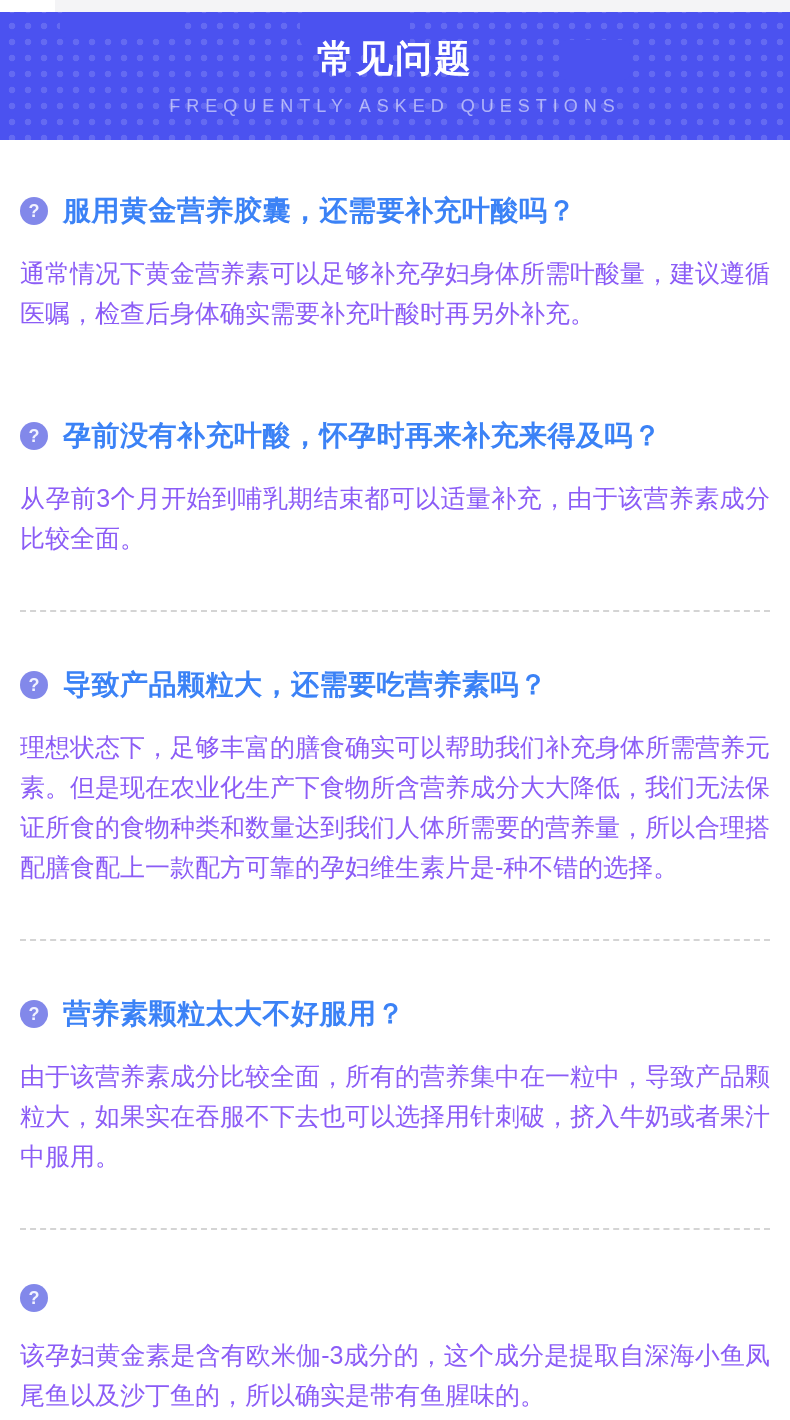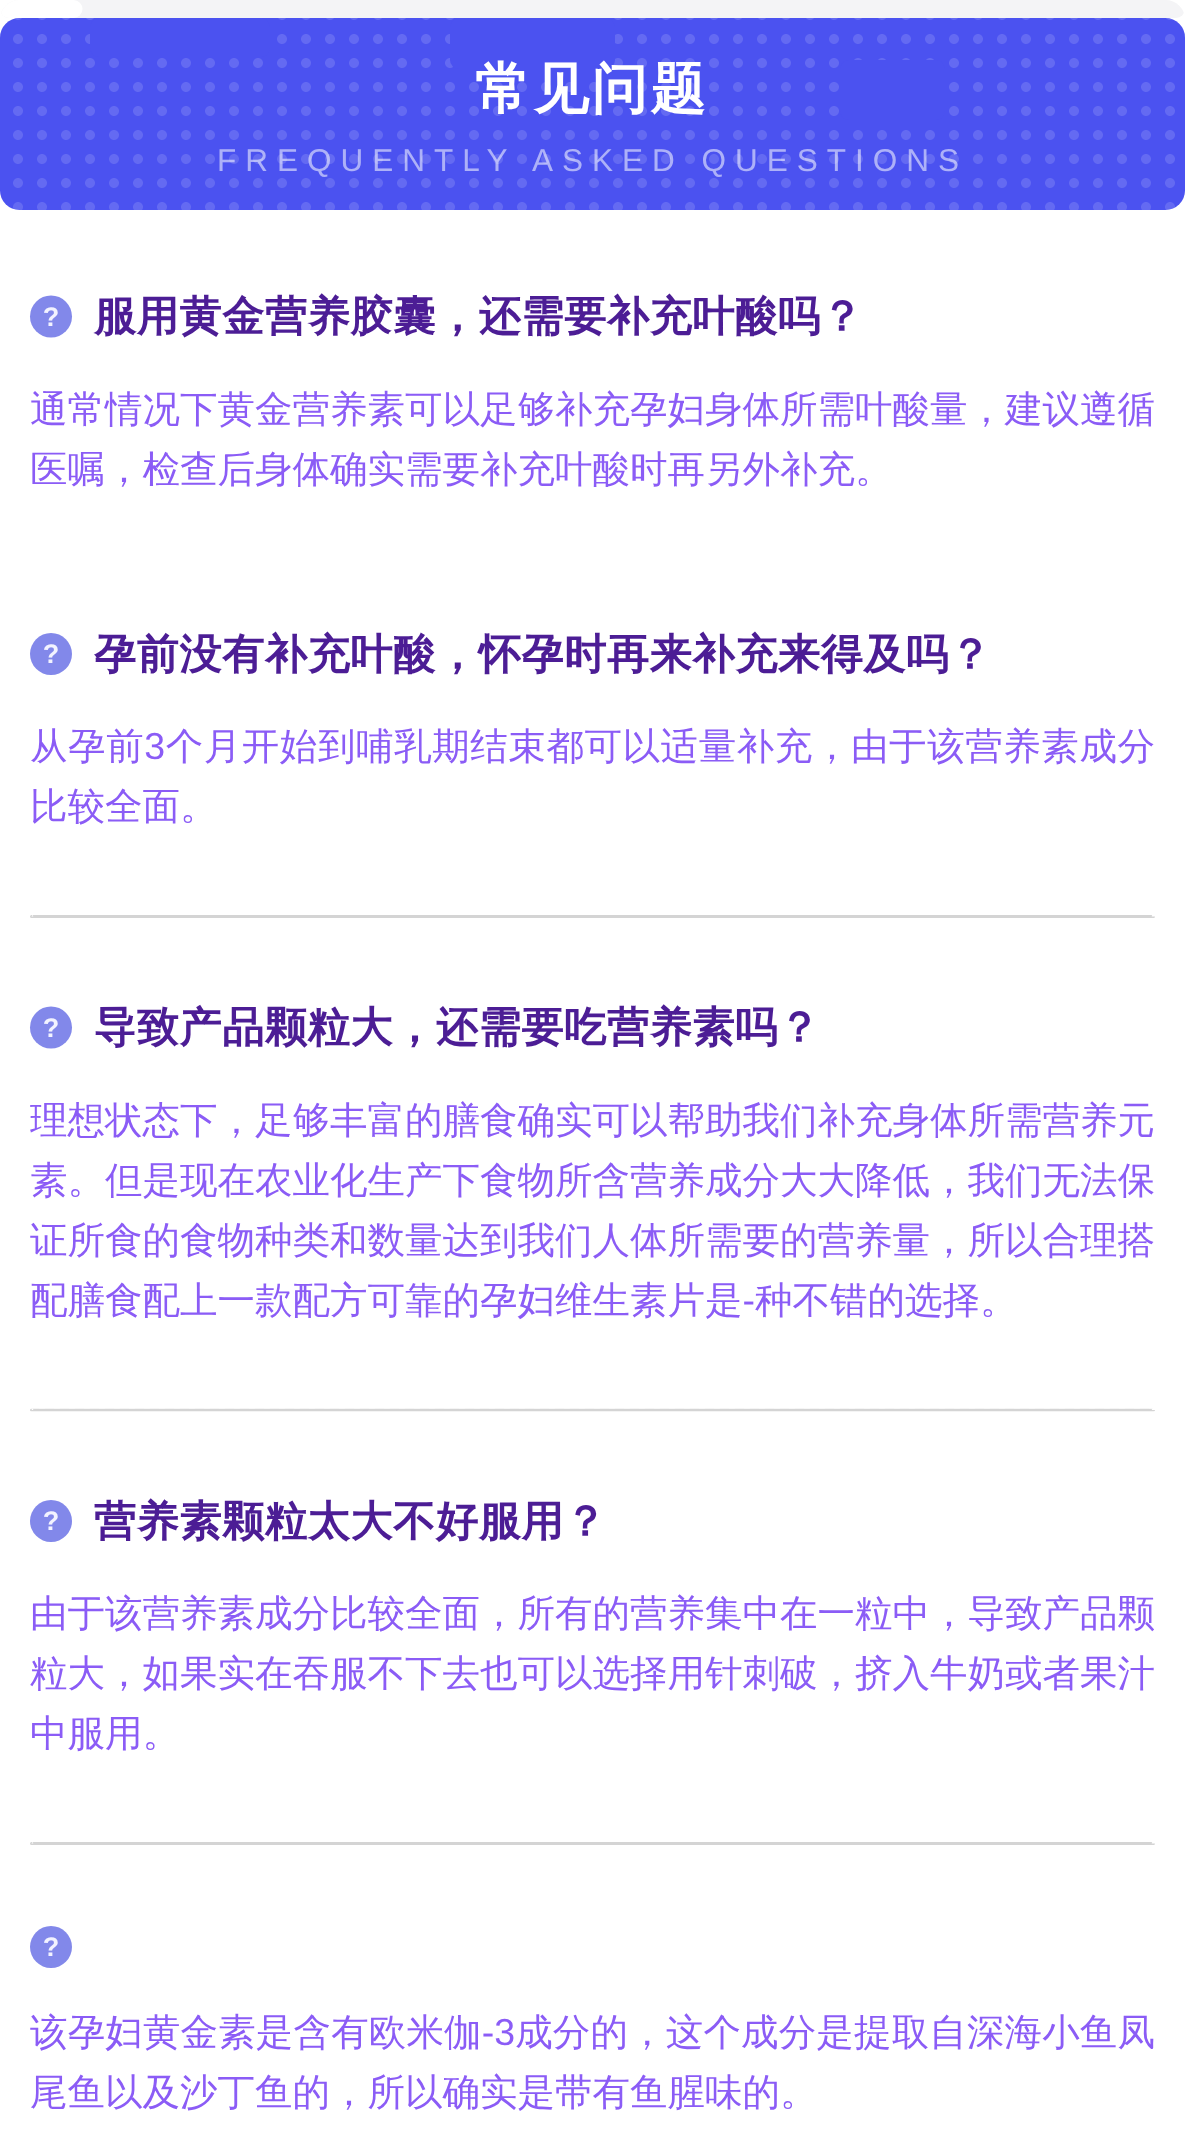--- a/index.html
+++ b/index.html
@@ -1,15 +1,15 @@
 <!DOCTYPE html>
 <html><head>
 <meta charset="utf-8">
 <style>
-  * { margin: 0; padding: 0; box-sizing: border-box; border-radius: 13px; }
+  * { margin: 0; padding: 0; box-sizing: border-box; }
   html, body { width: 790px; }
   body {
     width: 790px;
     height: 1420px;
     background: #ffffff;
     font-family: "Liberation Sans", "DejaVu Sans", sans-serif;
     overflow: hidden;
   }
 
   
@@ -49,21 +49,21 @@
     position: relative;
     margin-top: 22px;
     font-size: 37px;
     font-weight: bold;
     color: #ffffff;
     letter-spacing: 2px;
   }
   .banner-subtitle {
     position: relative;
     margin-top: 12px;
-    font-size: 21px;
+    font-size: 18px;
     font-weight: 400;
     color: rgba(255,255,255,0.55);
     letter-spacing: 6px;
   }
 
   
   .content {
     padding: 0 20px 40px 20px;
   }
   .faq-section { margin-top: 0; }
@@ -86,21 +86,21 @@
     font-weight: bold;
     display: flex;
     align-items: center;
     justify-content: center;
     margin-right: 15px;
     line-height: 1;
   }
   .q-title {
     font-size: 28px;
     font-weight: bold;
-    color: #4c1d95;
+    color: #3b82f6;
     letter-spacing: 0.5px;
   }
   .answer {
     margin-top: 23px;
     font-size: 25px;
     line-height: 40px;
     color: #8b5cf6;
     text-align: justify;
   }
   .divider {

